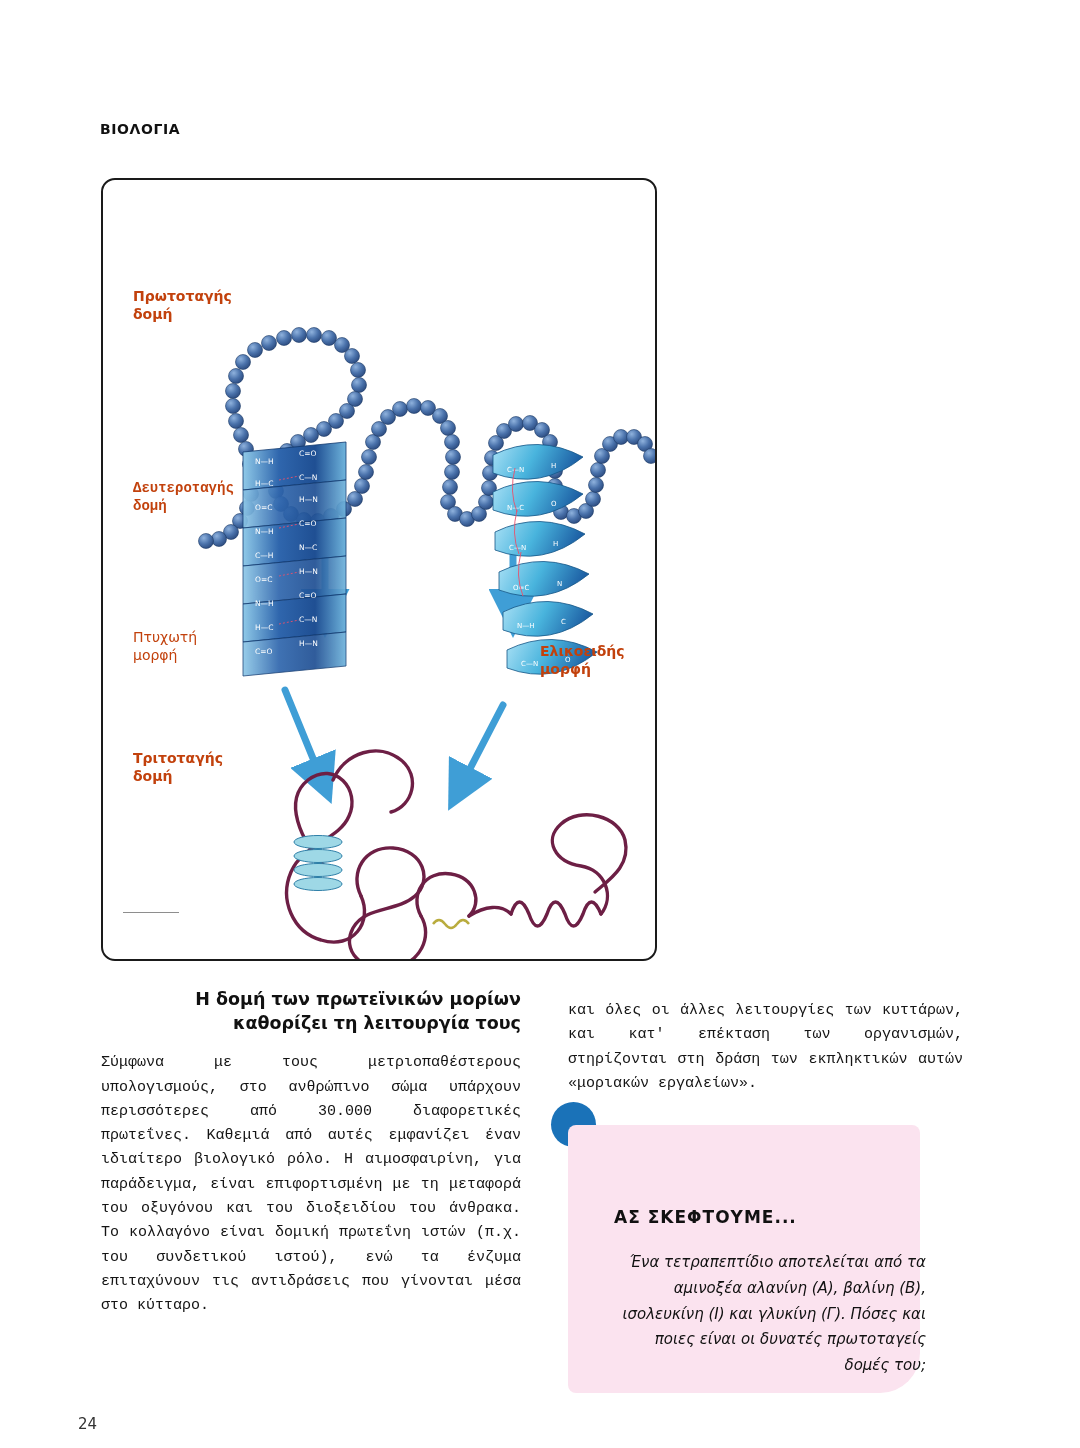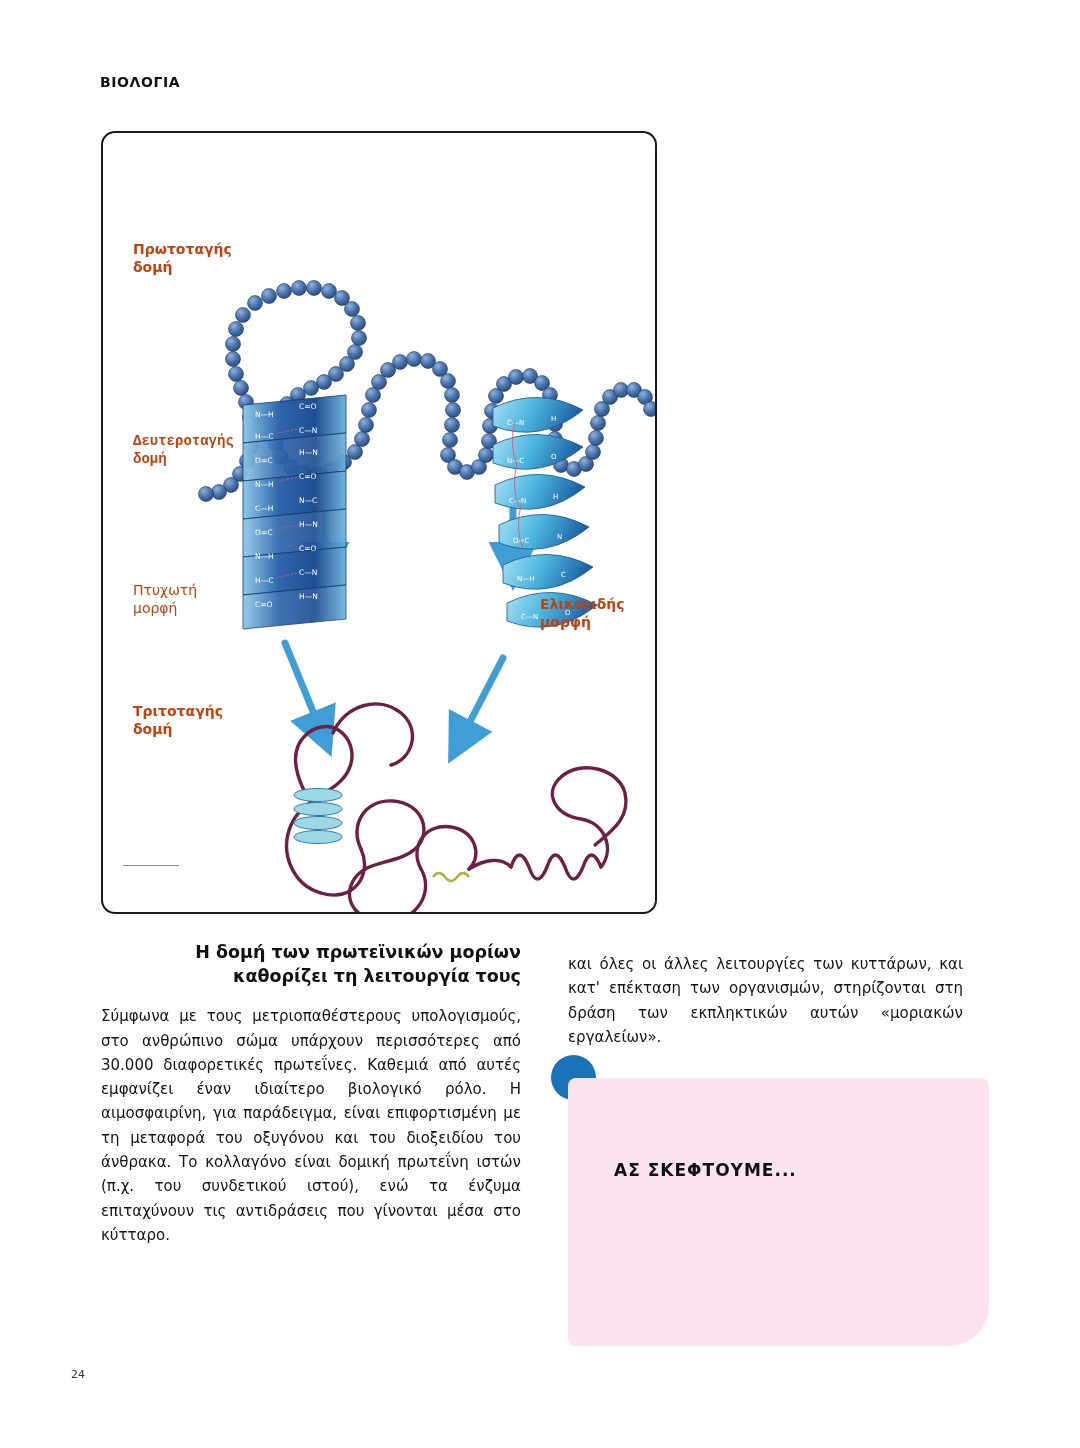--- a/index.html
+++ b/index.html
@@ -12,20 +12,21 @@
     height: 1448px;
     position: relative;
     font-family: "DejaVu Sans", sans-serif;
     color: #1a1a1a;
     overflow: hidden;
   }
 
   .page {
     position: absolute;
     inset: 0;
+    margin-top: 47px;
   }
 
   
   .header {
     position: absolute;
     left: 100px;
     top: 74px;
     font-size: 14px;
     font-weight: bold;
     letter-spacing: 0.6px;
@@ -110,41 +111,42 @@
     margin: 0 0 16px 0;
     text-align: right;
   }
 
   .para {
     font-size: 15px;
     line-height: 1.62;
     text-align: justify;
     color: #141414;
     margin: 0 0 18px 0;
+    font-family: Liberation Mono, monospace;
   }
 
   .para:last-child { margin-bottom: 0; }
 
   
   .blue-dot {
     position: absolute;
     left: 551px;
     top: 1055px;
     width: 45px;
     height: 45px;
     border-radius: 50%;
     background: #1a72b8;
   }
 
   
   .think-box {
     position: absolute;
     left: 568px;
     top: 1078px;
-    width: 421px;
+    width: 352px;
     height: 268px;
     background: #fbe3ef;
     border-radius: 8px 8px 40px 8px;
     text-align: right;
   }
   .think-title {
     position: absolute;
     left: 46px;
     top: 82px;
     font-size: 17px;
@@ -159,23 +161,23 @@
     width: 312px;
     font-style: italic;
     font-size: 15px;
     line-height: 1.72;
     color: #111;
   }
 
   
   .page-number {
     position: absolute;
-    left: 71px;
+    left: 78px;
     top: 1368px;
-    font-size: 11px;
+    font-size: 15px;
     color: #333;
   }
 </style>
 </head>
 <body>
 
 <div class="page">
 
   <div class="header">ΒΙΟΛΟΓΙΑ</div>
 
@@ -433,17 +435,18 @@
   </div>
 
   <div class="col-right">
     <p class="para">και όλες οι άλλες λειτουργίες των κυττάρων, και κατ' επέκταση των οργανισμών, στηρίζονται στη δράση των εκπληκτικών αυτών «μοριακών εργαλείων».</p>
   </div>
 
   <div class="blue-dot"></div>
 
   <div class="think-box">
     <div class="think-title">ΑΣ ΣΚΕΦΤΟΥΜΕ...</div>
+    <div class="think-text">Ένα τετραπεπτίδιο αποτελείται από τα αμινοξέα αλανίνη (Α), βαλίνη (Β), ισολευκίνη (Ι) και γλυκίνη (Γ). Πόσες και ποιες είναι οι δυνατές πρωτοταγείς δομές του;</div>
   </div>
 
   <div class="page-number">24</div>
 
 </div>
 
 </body></html>

